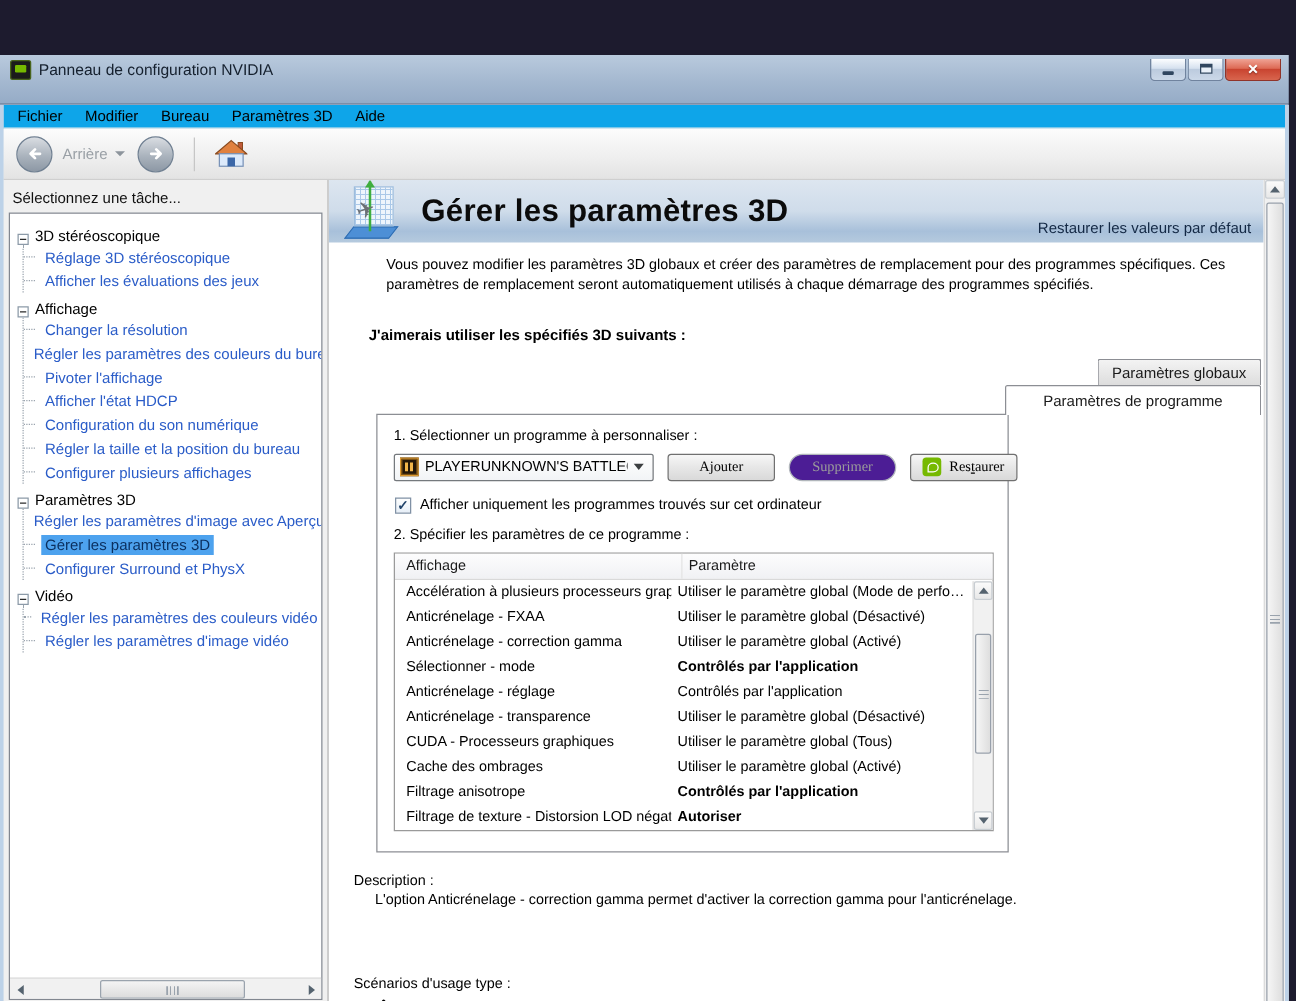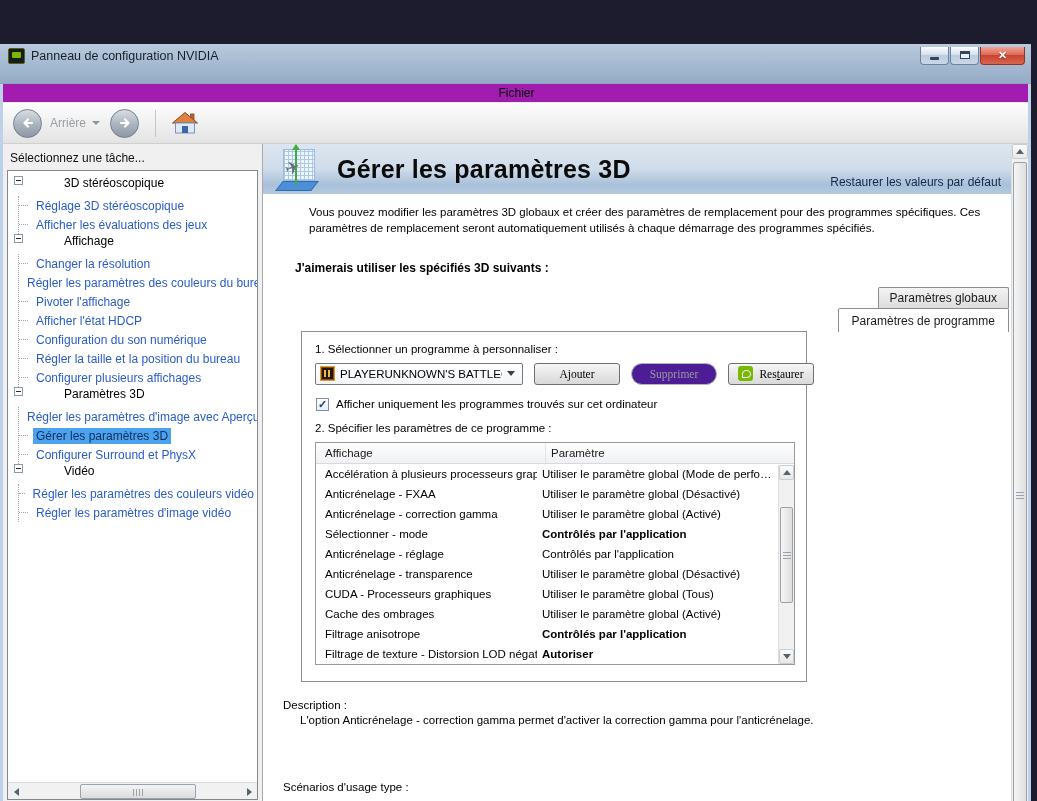--- a/index.html
+++ b/index.html
@@ -18,40 +18,40 @@
   .wbtn { height:18px; border:1px solid #70839e; border-radius:0 0 4px 4px; border-top:none; background:linear-gradient(#fdfeff,#d6e1ef 45%,#bccbde 50%,#cbd8e8); display:flex; align-items:center; justify-content:center; }
   .wbtn.min, .wbtn.max { width:29px; }
   .wbtn.close { width:45px; border-color:#90342a; background:linear-gradient(#f0a496,#dd6a55 45%,#c94430 50%,#d8654e); }
   .glyph-min { width:9px; height:3px; background:#30465f; margin-top:6px; border-radius:1px; }
   .glyph-max { width:10px; height:8px; border:1px solid #30465f; border-top-width:3px; background:#e9f0f8; }
   .glyph-close { color:#fff; font-weight:bold; font-size:11px; text-shadow:0 1px 1px #7c2317; }
 
   
   .frame { height:767px; border-left:3px solid #bdd2e8; border-right:3px solid #bdd2e8; border-bottom:5px solid #bdd2e8; display:flex; flex-direction:column; background:#f0f0f0; }
 
-  .menubar { height:19px; background:#a21caf; display:flex; align-items:center; padding-left:2px; border-bottom:1px solid #ececec;flex-direction:column; }
+  .menubar { height:19px; background:#0ea5e9; display:flex; align-items:center; padding-left:2px; border-bottom:1px solid #ececec; }
   .menu-item { padding:2px 9px; font-size:12px; cursor:default; }
 
   .toolbar { height:41px; background:linear-gradient(#fcfcfc,#eeeeee 60%,#e3e3e3); border-bottom:1px solid #cfcfcf; display:flex; align-items:center; padding-left:10px; gap:4px; }
   .nav-circle { width:29px; height:29px; border-radius:50%; border:1px solid #6f7f91; background:linear-gradient(#d9dde2,#aab3bd 55%,#8d98a5); display:flex; align-items:center; justify-content:center; flex:none; }
   .nav-circle svg { display:block; }
   .back-label { color:#9aa0a6; font-size:12px; margin:0 2px 0 4px; }
   .caret-down { width:0; height:0; border-left:4px solid transparent; border-right:4px solid transparent; border-top:4px solid #8d949c; margin-right:6px; }
   .tb-sep { width:1px; height:27px; background:#c6c6c6; margin:0 10px 0 12px; }
   .home-btn { width:30px; height:28px; display:flex; align-items:center; justify-content:center; }
 
   
   .content { flex:1; display:flex; min-height:0; }
 
   
   .sidebar { width:260px; background:#f0f0f0; display:flex; flex-direction:column; border-right:1px solid #a9a9a9; }
   .sidebar-header { padding:7px 8px 5px 7px; font-size:12px; color:#111; }
   .treebox { flex:1; margin:0 4px 4px 4px; border:1px solid #828790; background:#fff; position:relative; overflow:hidden; }
   .tree { padding:5px 0 0 6px; white-space:nowrap; }
-  .tree-root { display:flex; align-items:flex-start; height:20px;gap:36px; }
+  .tree-root { display:flex; align-items:flex-end; height:20px; }
   .expander { width:9px; height:9px; border:1px solid #8c9aa8; background:#fff; position:relative; margin-right:5px; flex:none; }
   .expander::after { content:""; position:absolute; left:1px; top:3px; width:5px; height:1px; background:#2b2b2b; }
   .tree-root-label { font-size:12px; color:#000; }
   .tree-children { margin-left:4px; padding-left:14px; border-left:1px dotted #9aa4ae; }
   .tree-item { height:19px; display:flex; align-items:center; font-size:12px; color:#2a5cc8; position:relative; }
   .tree-item::before { content:""; width:9px; border-top:1px dotted #9aa4ae; margin-left:-14px; margin-right:5px; }
   .tree-item .lbl { padding:1px 3px; }
   .tree-item.selected .lbl { background:#4da2ee; color:#0b2f5e; }
   .hscroll { position:absolute; left:0; right:0; bottom:0; height:17px; background:#f1f1f1; border-top:1px solid #dcdcdc; }
   .hs-btn { position:absolute; top:1px; width:16px; height:15px; display:flex; align-items:center; justify-content:center; }
@@ -76,21 +76,21 @@
   .ph-axis::before { content:""; position:absolute; left:-3px; top:-1px; border-left:4px solid transparent; border-right:4px solid transparent; border-bottom:6px solid #3fae3f; }
   .ph-plane { position:absolute; left:8px; top:10px; font-size:18px; color:#6b6f74; transform:rotate(-18deg); }
   .page-title { font-size:25px; font-weight:bold; color:#0b0b0b; margin-left:16px; letter-spacing:0.2px; }
   .restore-defaults { position:absolute; right:10px; bottom:5px; font-size:12px; color:#132844; cursor:pointer; }
 
   .intro { margin:11px 22px 0 46px; font-size:11.5px; line-height:1.38; color:#000; }
   .section-heading { margin:24px 0 12px 32px; font-size:12px; font-weight:bold; }
 
   .tabs { margin-left:38px; display:flex; align-items:flex-end; position:relative; z-index:2;flex-direction:column; }
   .tab { font-size:12px; border:1px solid #8c8e94; border-bottom:none; border-radius:2px 2px 0 0; padding:3px 11px 3px; background:linear-gradient(#f3f3f3,#dddddd); margin-right:2px; color:#1a1a1a; cursor:pointer; }
-  .tab.active { background:#fff; padding:5px 13px 4px; margin-bottom:-1px; }
+  .tab.active { background:#fff; padding:5px 30px 4px; margin-bottom:-1px; }
 
   .tabpanel { margin-left:38px; width:506px; border:1px solid #8c8e94; background:#fff; padding:11px 12px 16px 13px; position:relative; z-index:1; }
   .step-label { font-size:11.5px; margin-bottom:8px; }
   .controls-row { display:flex; align-items:center; gap:11px; }
   .combobox { width:208px; height:22px; border:1px solid #75797d; border-radius:2px; background:linear-gradient(#ffffff,#f2f4f6); display:flex; align-items:center; padding:0 6px 0 4px; gap:5px; cursor:pointer; }
   .pubg-icon { width:15px; height:15px; flex:none; background:#241708; border:1px solid #dd9a31; box-shadow:inset 0 0 0 1px #7c5214; position:relative; }
   .pubg-icon::after { content:""; position:absolute; left:3px; top:3px; right:3px; bottom:3px; background:repeating-linear-gradient(90deg,#f2b54a 0 2px,transparent 2px 4px); }
   .combo-text { flex:1; font-size:11.5px; white-space:nowrap; overflow:hidden; }
   .combo-arrow { width:0;height:0;border-left:4px solid transparent;border-right:4px solid transparent;border-top:5px solid #3c3f41; margin-right:1px; }
   .btn { min-width:86px; height:22px; border:1px solid #707070; border-radius:3px; background:linear-gradient(#f7f7f7,#e8e8e8 45%,#d9d9d9); font-size:11.5px; font-family:Liberation Serif, serif; display:flex; align-items:center; justify-content:center; gap:6px; cursor:pointer; color:#000; }

